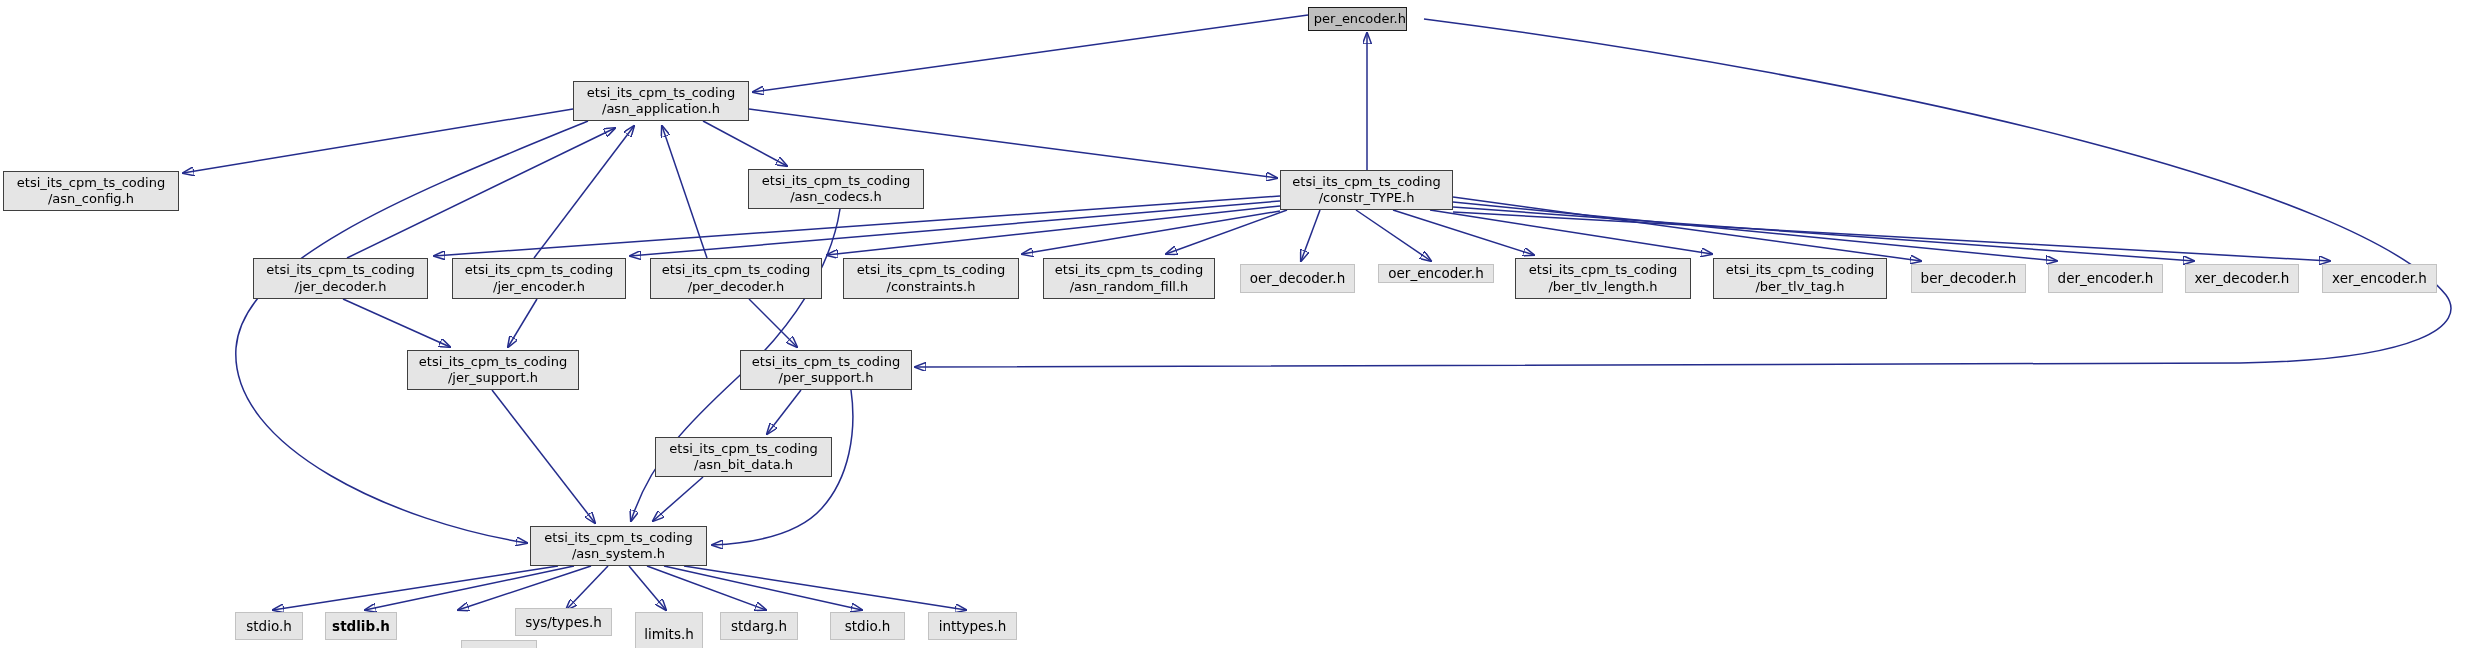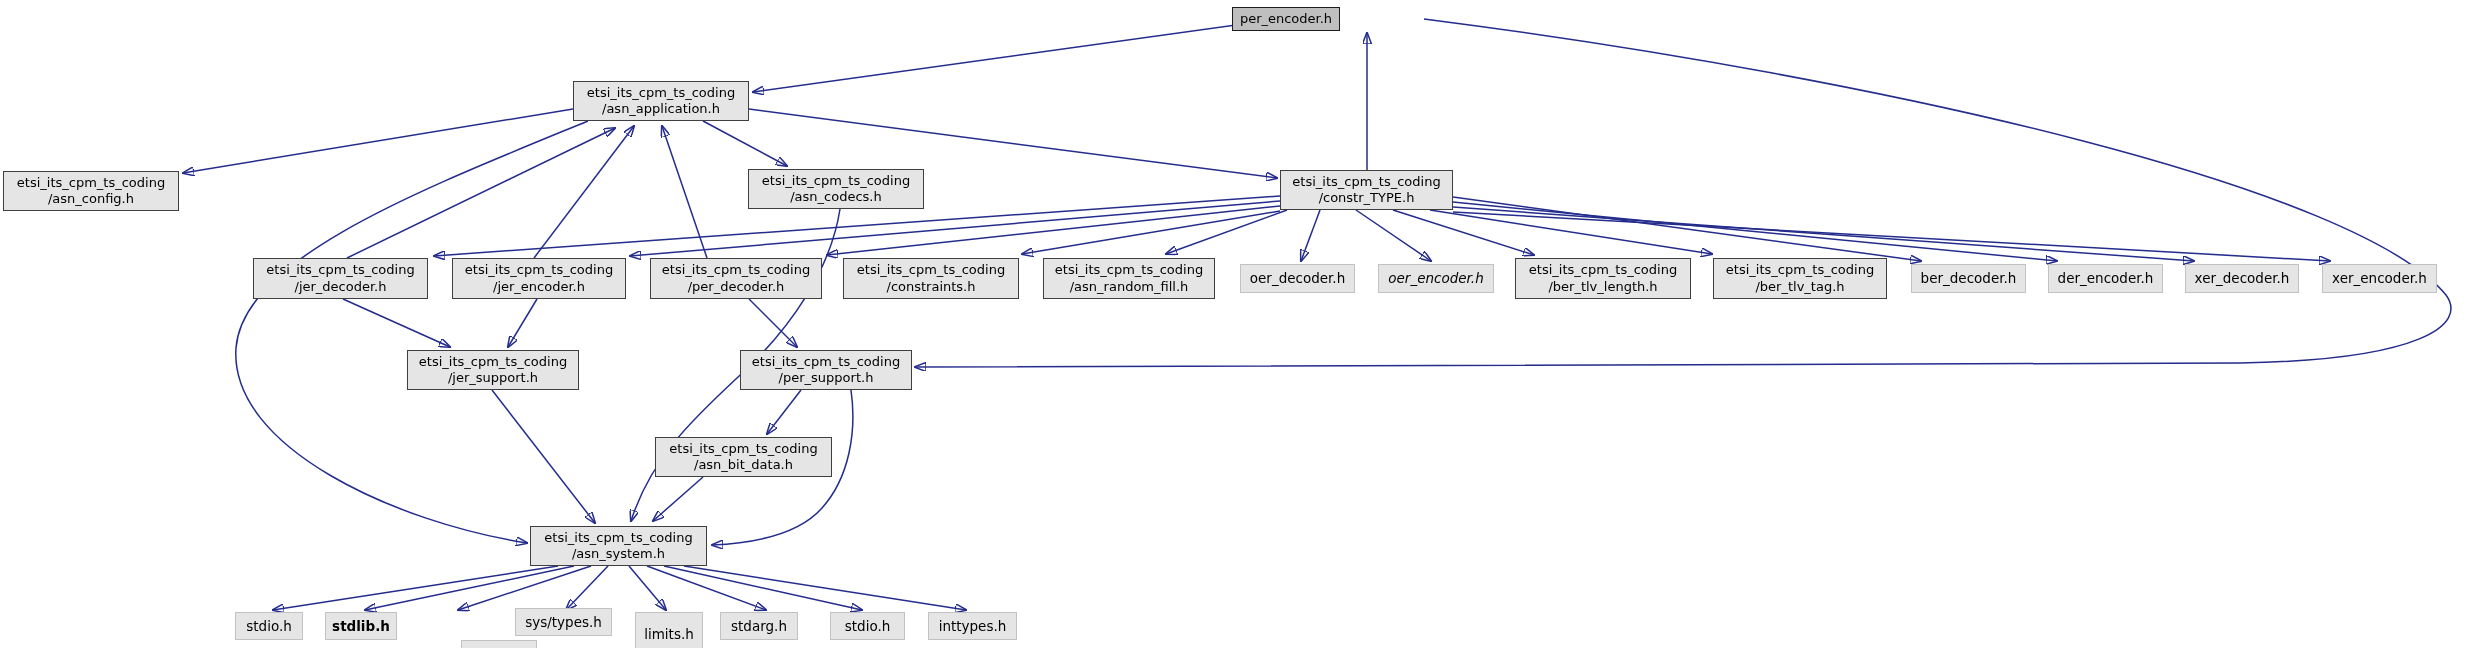--- a/index.html
+++ b/index.html
@@ -61,21 +61,21 @@
         <path d="M574,566 L365,610" marker-end="url(#ah)"></path>
         <path d="M591,566 L458,610" marker-end="url(#ah)"></path>
         <path d="M608,566 L566,610" marker-end="url(#ah)"></path>
         <path d="M629,566 L666,610" marker-end="url(#ah)"></path>
         <path d="M647,566 L766,610" marker-end="url(#ah)"></path>
         <path d="M664,566 L862,610" marker-end="url(#ah)"></path>
         <path d="M684,566 L966,610" marker-end="url(#ah)"></path>
       </g>
   </svg>
   <div id="node-layer">
-      <div class="node root" style="left: 1232px; top: 7px; width: 108px; height: 24px;">
+      <div class="node root" style="left: 1308px; top: 7px; width: 99px; height: 24px; align-items: flex-end;">
         <div class="l1">per_encoder.h</div>
       </div>
       <div class="node internal" style="left: 573px; top: 81px; width: 176px; height: 40px;">
         <div class="l1">etsi_its_cpm_ts_coding</div>
         <div class="l2">/asn_application.h</div>
       </div>
       <div class="node internal" style="left: 3px; top: 171px; width: 176px; height: 40px;">
         <div class="l1">etsi_its_cpm_ts_coding</div>
         <div class="l2">/asn_config.h</div>
       </div>
@@ -103,21 +103,21 @@
         <div class="l1">etsi_its_cpm_ts_coding</div>
         <div class="l2">/constraints.h</div>
       </div>
       <div class="node internal" style="left: 1043px; top: 258px; width: 172px; height: 41px;">
         <div class="l1">etsi_its_cpm_ts_coding</div>
         <div class="l2">/asn_random_fill.h</div>
       </div>
       <div class="node external" style="left: 1240px; top: 264px; width: 115px; height: 29px;">
         <div class="l1">oer_decoder.h</div>
       </div>
-      <div class="node external" style="left: 1378px; top: 264px; width: 116px; height: 29px; font-style: italic;">
+      <div class="node external" style="left: 1378px; top: 264px; width: 116px; height: 19px;">
         <div class="l1">oer_encoder.h</div>
       </div>
       <div class="node internal" style="left: 1515px; top: 258px; width: 176px; height: 41px;">
         <div class="l1">etsi_its_cpm_ts_coding</div>
         <div class="l2">/ber_tlv_length.h</div>
       </div>
       <div class="node internal" style="left: 1713px; top: 258px; width: 174px; height: 41px;">
         <div class="l1">etsi_its_cpm_ts_coding</div>
         <div class="l2">/ber_tlv_tag.h</div>
       </div>

